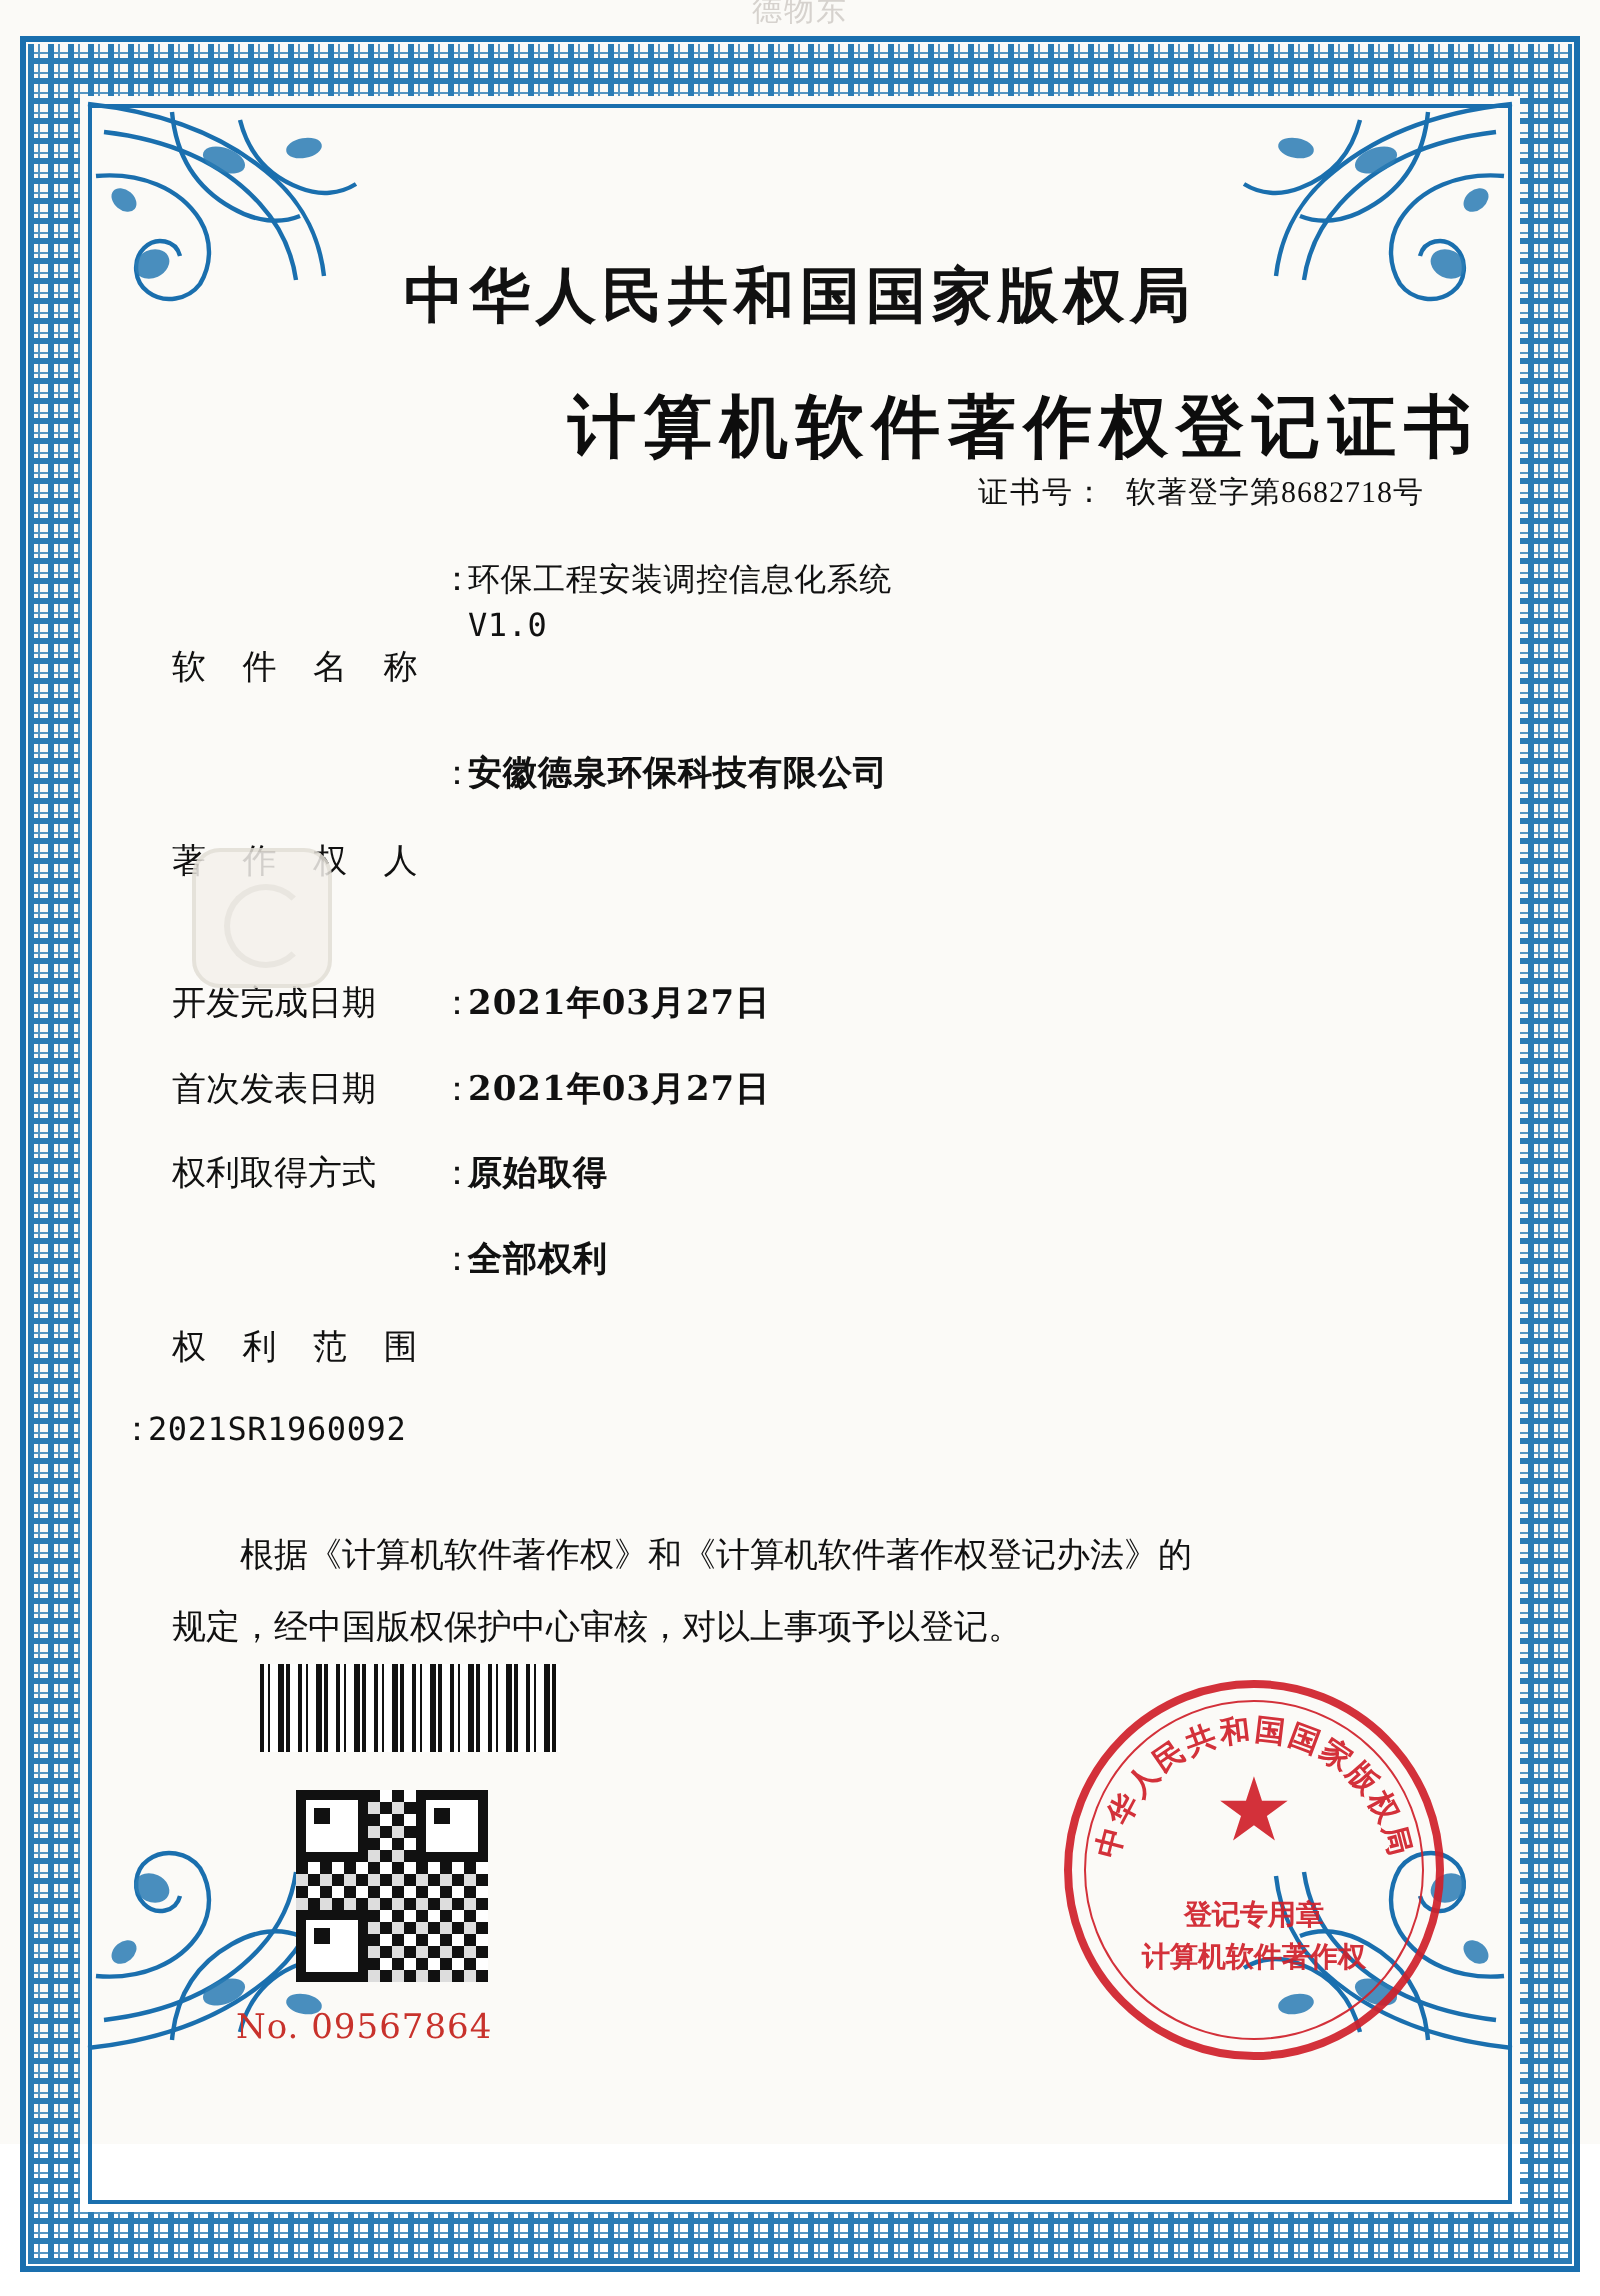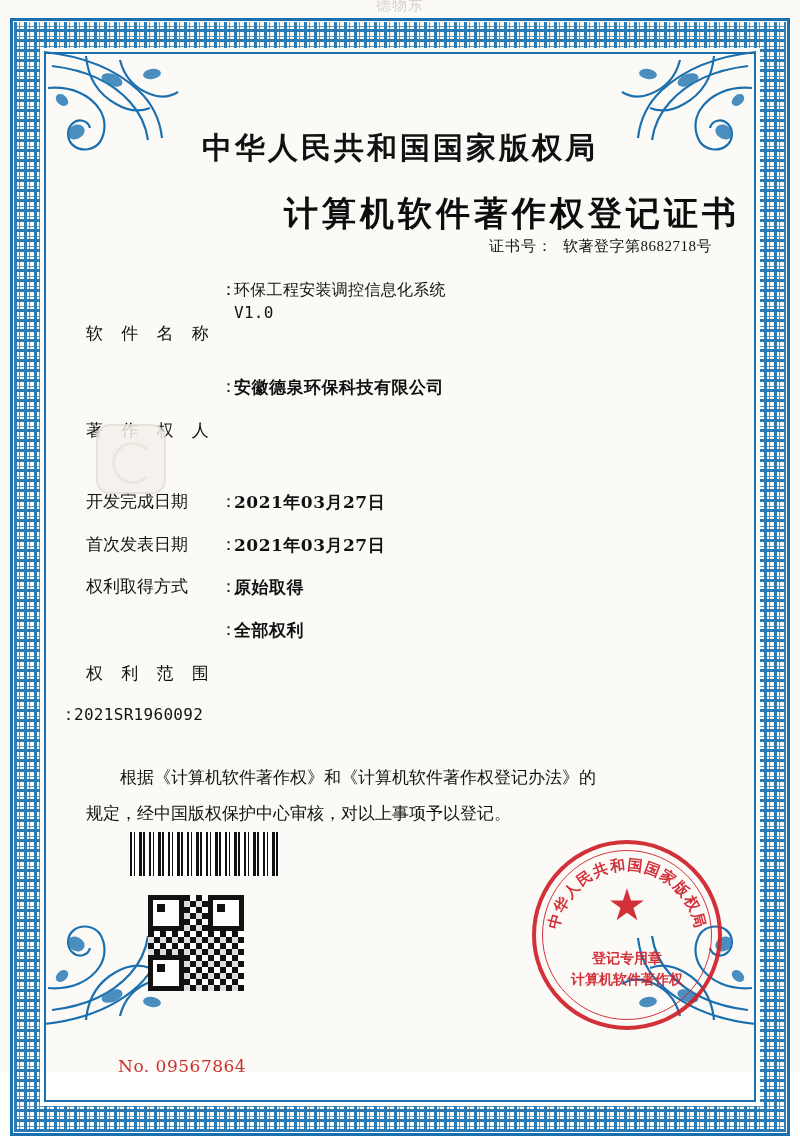--- a/index.html
+++ b/index.html
@@ -309,21 +309,21 @@
     font-size: 14px;
     font-weight: bold;
     line-height: 1.5;
     font-family: "DejaVu Serif", "Liberation Serif", serif;
   }
 
   
   .footer-no {
     position: absolute;
     left: 118px;
-    top: 1056px;
+    top: 1004px;
     font-size: 17px;
     color: #c8322c;
     font-family: "DejaVu Serif", "Liberation Serif", serif;
     letter-spacing: .5px;
   }
   .footer-date {
     position: absolute;
     right: 90px;
     top: 998px;
     font-size: 19px;

